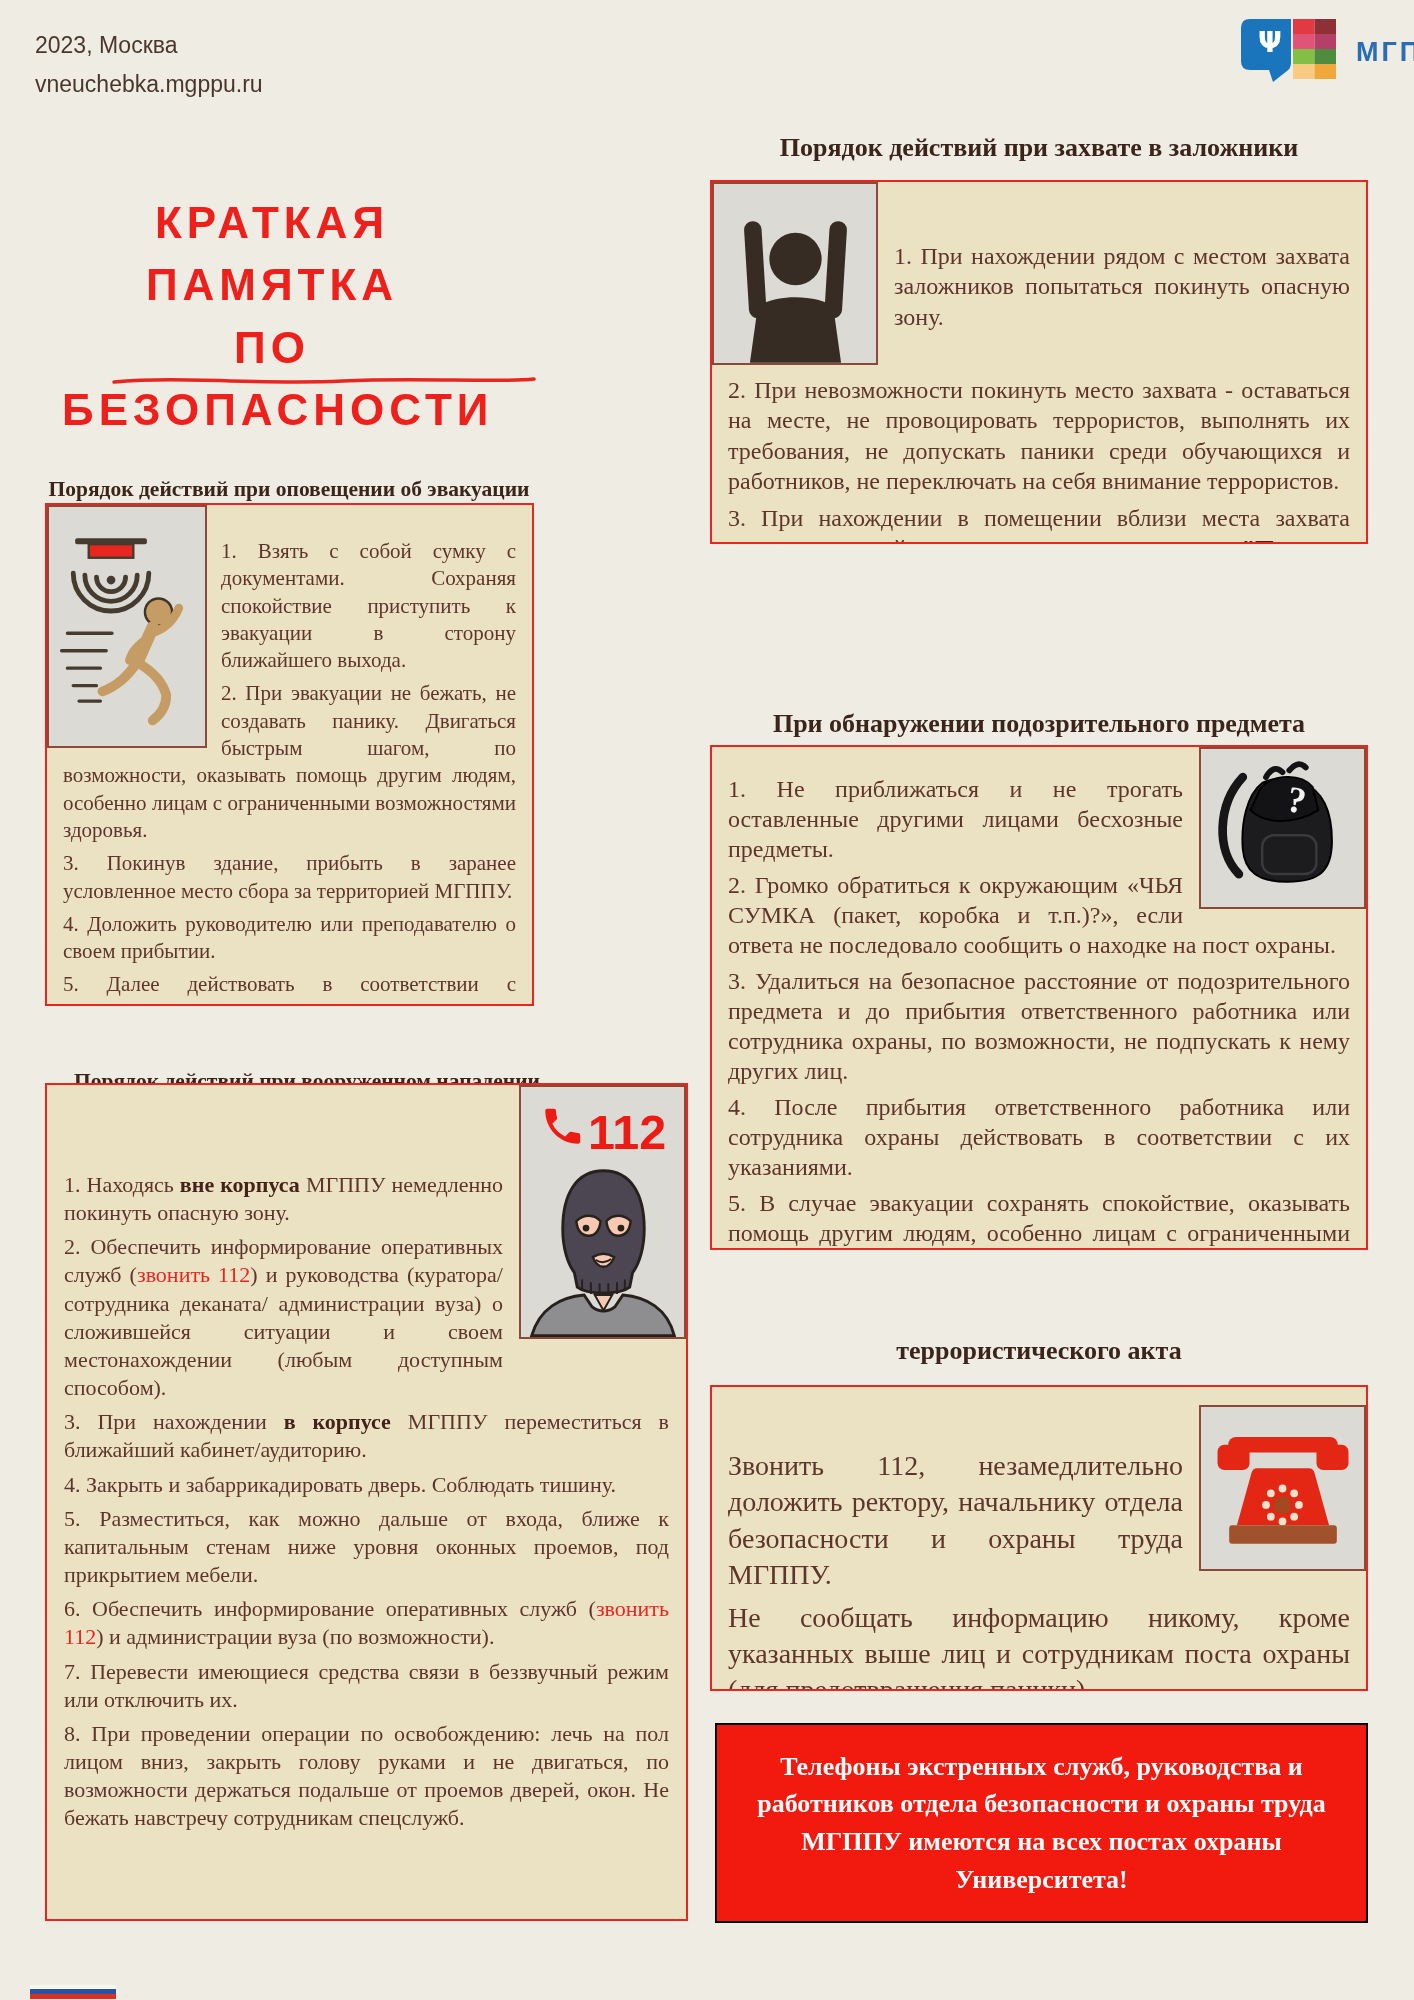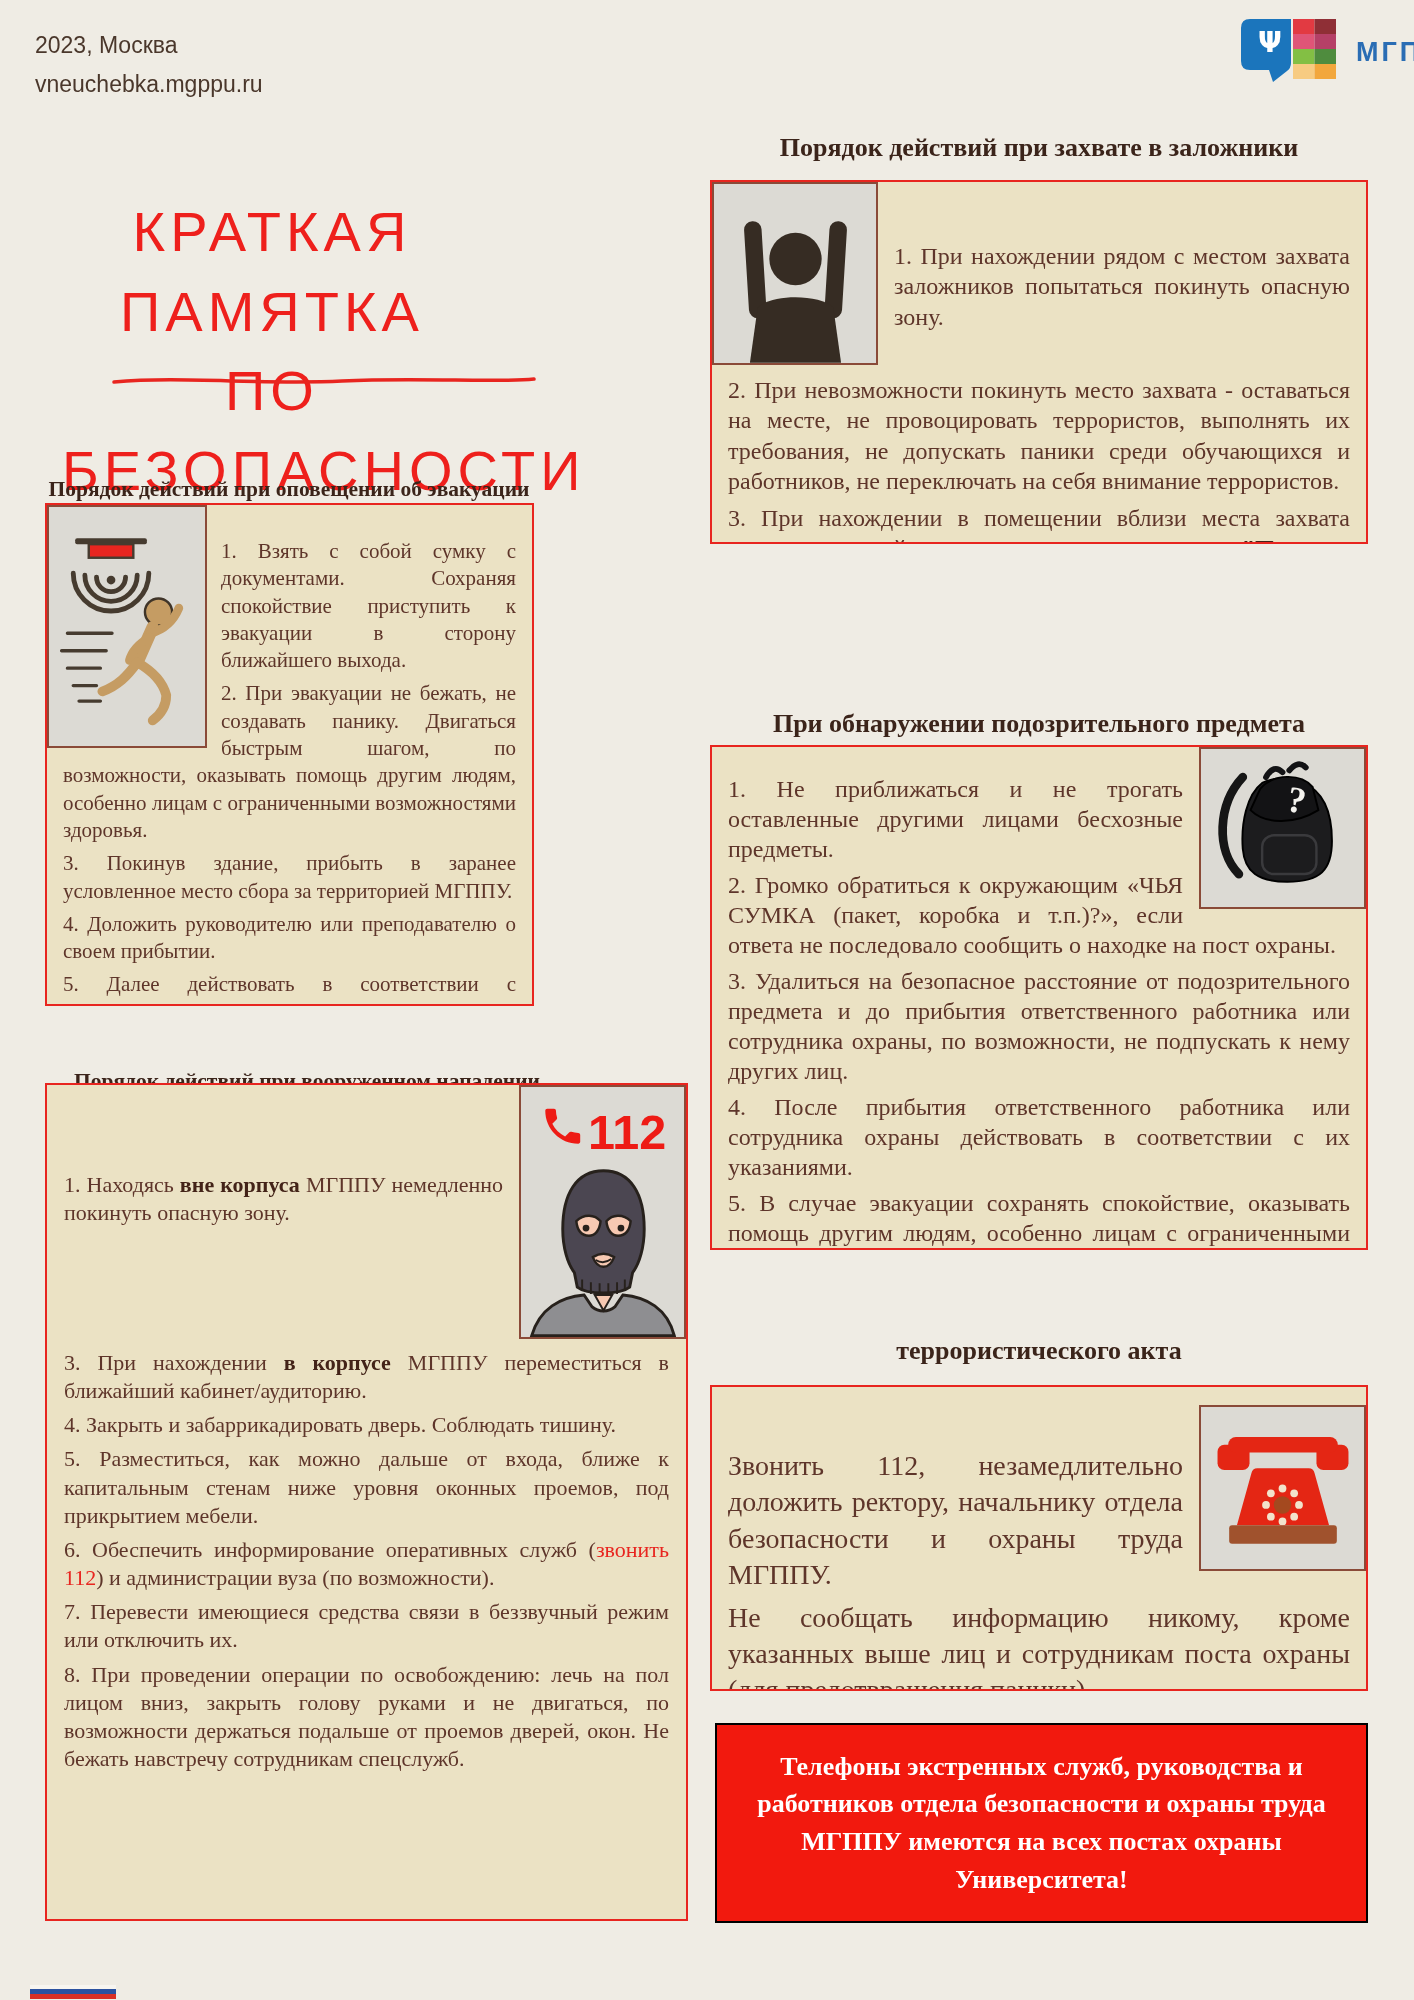--- a/index.html
+++ b/index.html
@@ -8,21 +8,21 @@
 
   
   .header-meta{position:absolute;left:35px;top:26px;font-family:"Liberation Sans",sans-serif;
                color:#4a372b;font-size:23px;line-height:1.7;}
   .logo{position:absolute;left:1238px;top:18px;display:flex;align-items:center;gap:16px;}
   .logo-text{font-family:"Liberation Sans",sans-serif;font-weight:bold;font-size:27px;
              letter-spacing:3px;color:#2a6db4;}
 
   
   .main-title{position:absolute;left:62px;top:192px;width:420px;text-align:center;
-              font-family:"Liberation Sans",sans-serif;font-weight:normal;font-size:56px;
+              font-family:"Liberation Sans",sans-serif;font-weight:bold;font-size:44px;
               letter-spacing:5px;line-height:1.42;color:#ee201c;}
   .squiggle{position:absolute;left:112px;top:372px;width:424px;height:18px;}
 
   
   .section-heading{position:absolute;text-align:center;font-weight:bold;color:#3b241a;
                    font-family:"Liberation Serif",serif;margin-top:45px;}
   #h-evac   {left:19px;top:432px;width:540px;font-size:21.5px;}
   #h-armed  {left:37px;top:1024px;width:540px;font-size:21.5px;}
   #h-hostage{left:669px;top:88px;width:740px;font-size:26px;}
   #h-susp   {left:669px;top:664px;width:740px;font-size:26px;}
@@ -144,20 +144,21 @@
         <circle cx="66" cy="143" r="3.5" fill="#27211c"></circle>
           <circle cx="102" cy="143" r="3.5" fill="#27211c"></circle>
         <path d="M73,173 q11,-7 22,0 q-4,10 -11,10 q-7,0 -11,-10 z" fill="#f7c9b2" stroke="#27211c" stroke-width="2.5"></path>
         <path d="M76,176 q8,5 16,-1" stroke="#27211c" stroke-width="2" fill="none"></path>
         <path d="M62,196 v12 M71,199 v12 M80,200 v12 M89,200 v12 M98,199 v12 M106,196 v12" stroke="#27211c" stroke-width="2"></path>
         <path d="M10,254 c8,-28 30,-40 54,-42 l8,12 c7,6 17,6 24,0 l8,-12 c24,2 46,14 53,42 z" fill="#8e8e91" stroke="#27211c" stroke-width="3"></path>
         <path d="M75,212 l9,16 9,-16 z" fill="#f7c9b2" stroke="#27211c" stroke-width="2"></path>
       </svg>
     </div>
     <p class="first"><span>1. Находясь </span><b>вне корпуса</b><span> МГППУ немедленно покинуть опасную зону.</span></p>
+    <p><span>2. Обеспечить информирование оперативных служб (</span><span class="red">звонить 112</span><span>) и руководства (куратора/сотрудника деканата/ администрации вуза) о сложившейся ситуации и своем местонахождении (любым доступным способом).</span></p>
     <p class="clear-r"><span>3. При нахождении </span><b>в корпусе</b><span> МГППУ переместиться в ближайший кабинет/аудиторию.</span></p>
     <p>4. Закрыть и забаррикадировать дверь. Соблюдать тишину.</p>
     <p>5. Разместиться, как можно дальше от входа, ближе к капитальным стенам ниже уровня оконных проемов, под прикрытием мебели.</p>
     <p><span>6. Обеспечить информирование оперативных служб (</span><span class="red">звонить 112</span><span>) и администрации вуза (по возможности).</span></p>
     <p>7. Перевести имеющиеся средства связи в беззвучный режим или отключить их.</p>
     <p>8. При проведении операции по освобождению: лечь на пол лицом вниз, закрыть голову руками и не двигаться, по возможности держаться подальше от проемов дверей, окон. Не бежать навстречу сотрудникам спецслужб.</p>
   </div>
 
   <div class="section-heading" id="h-hostage">Порядок действий при захвате в заложники</div>
 

